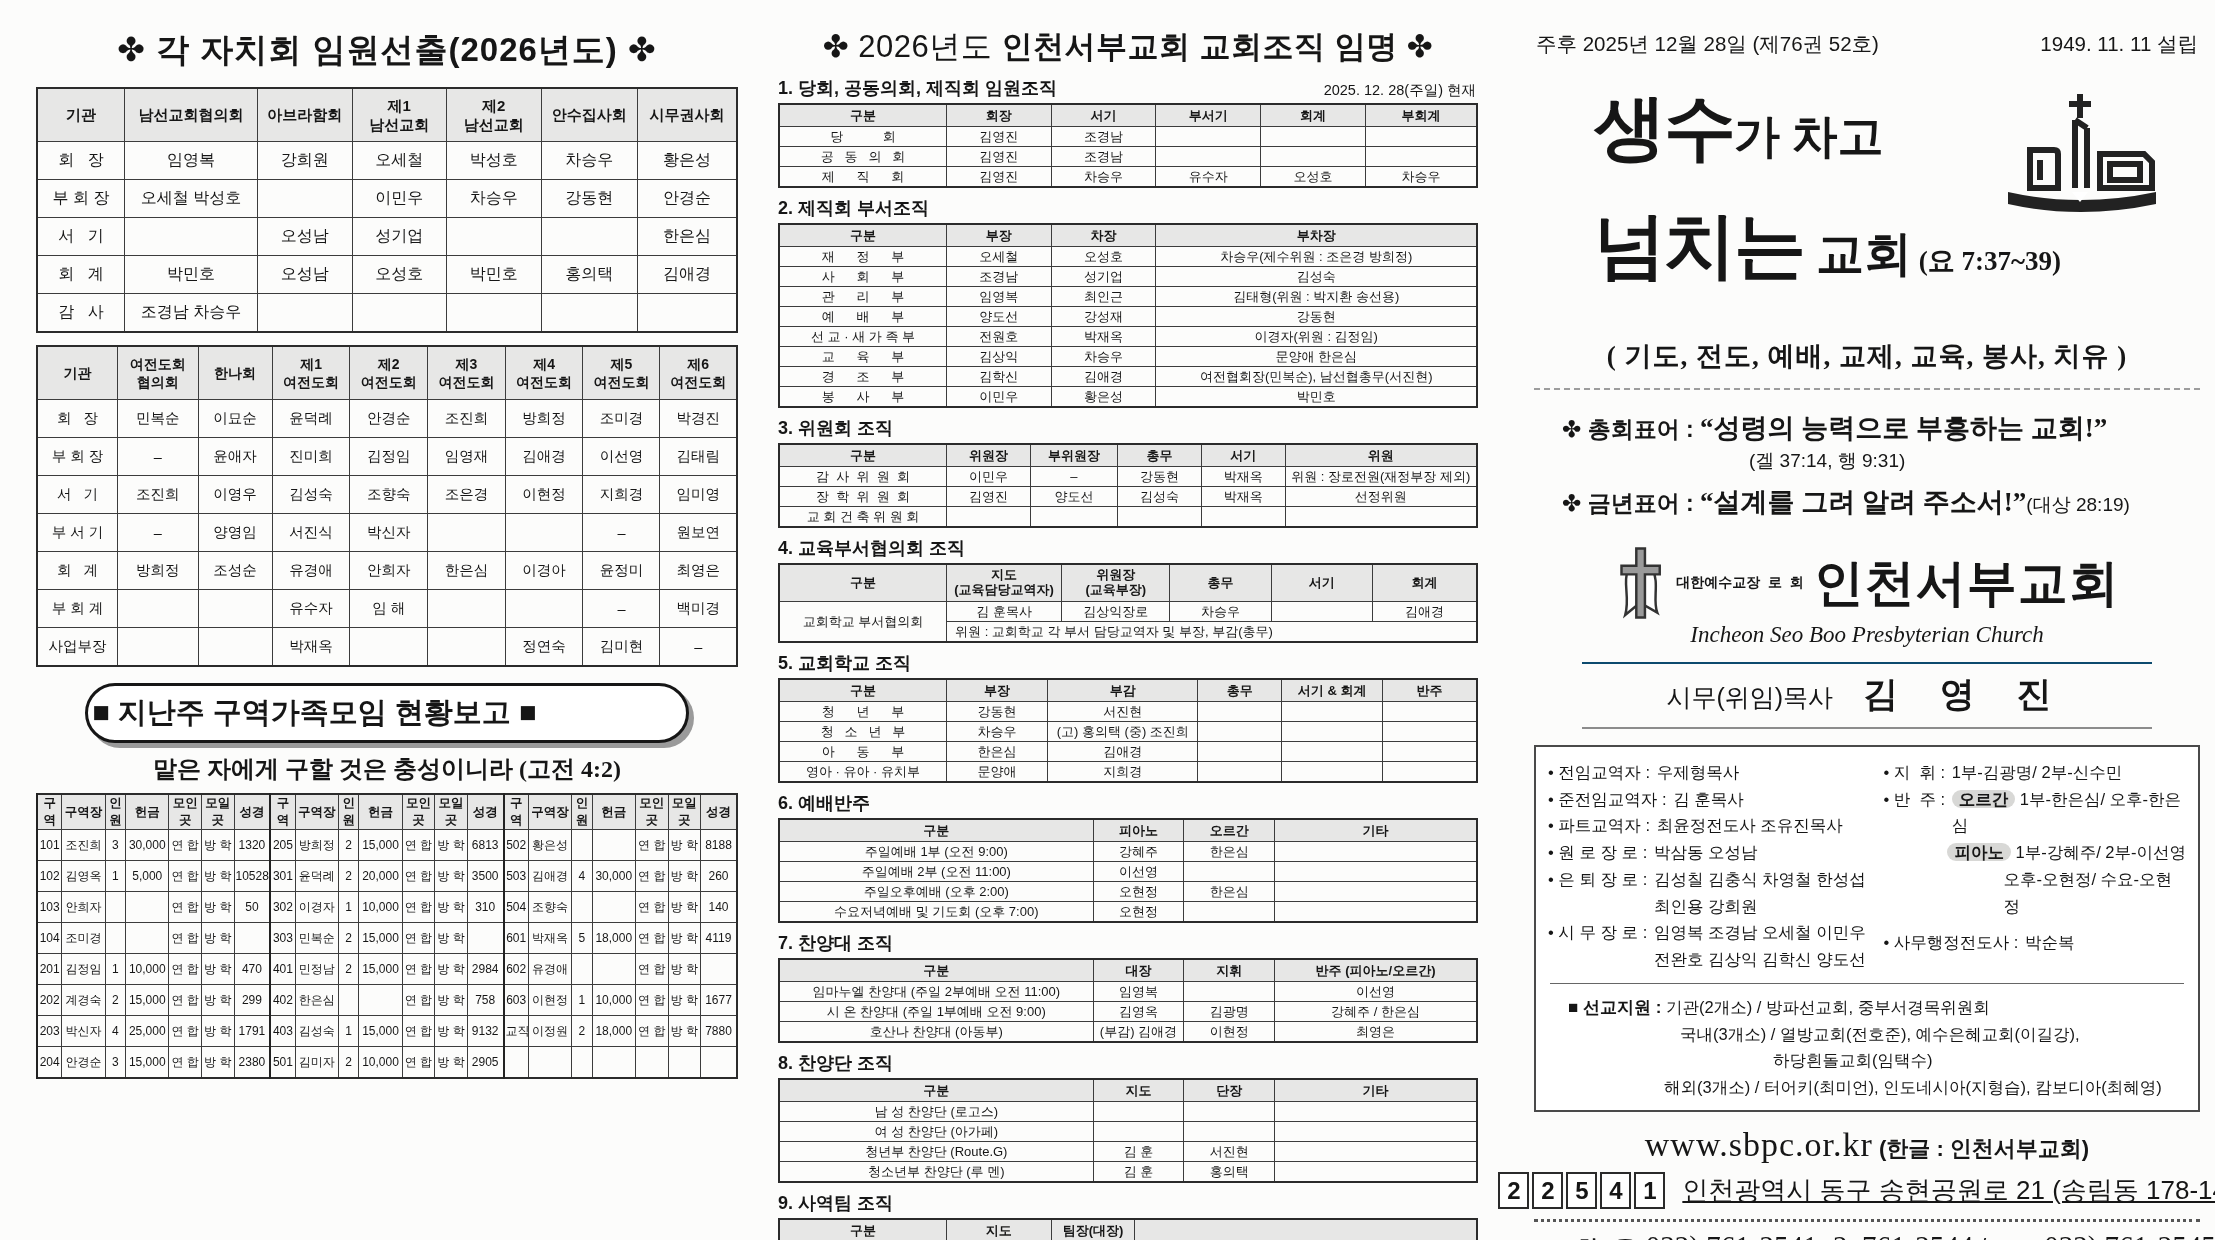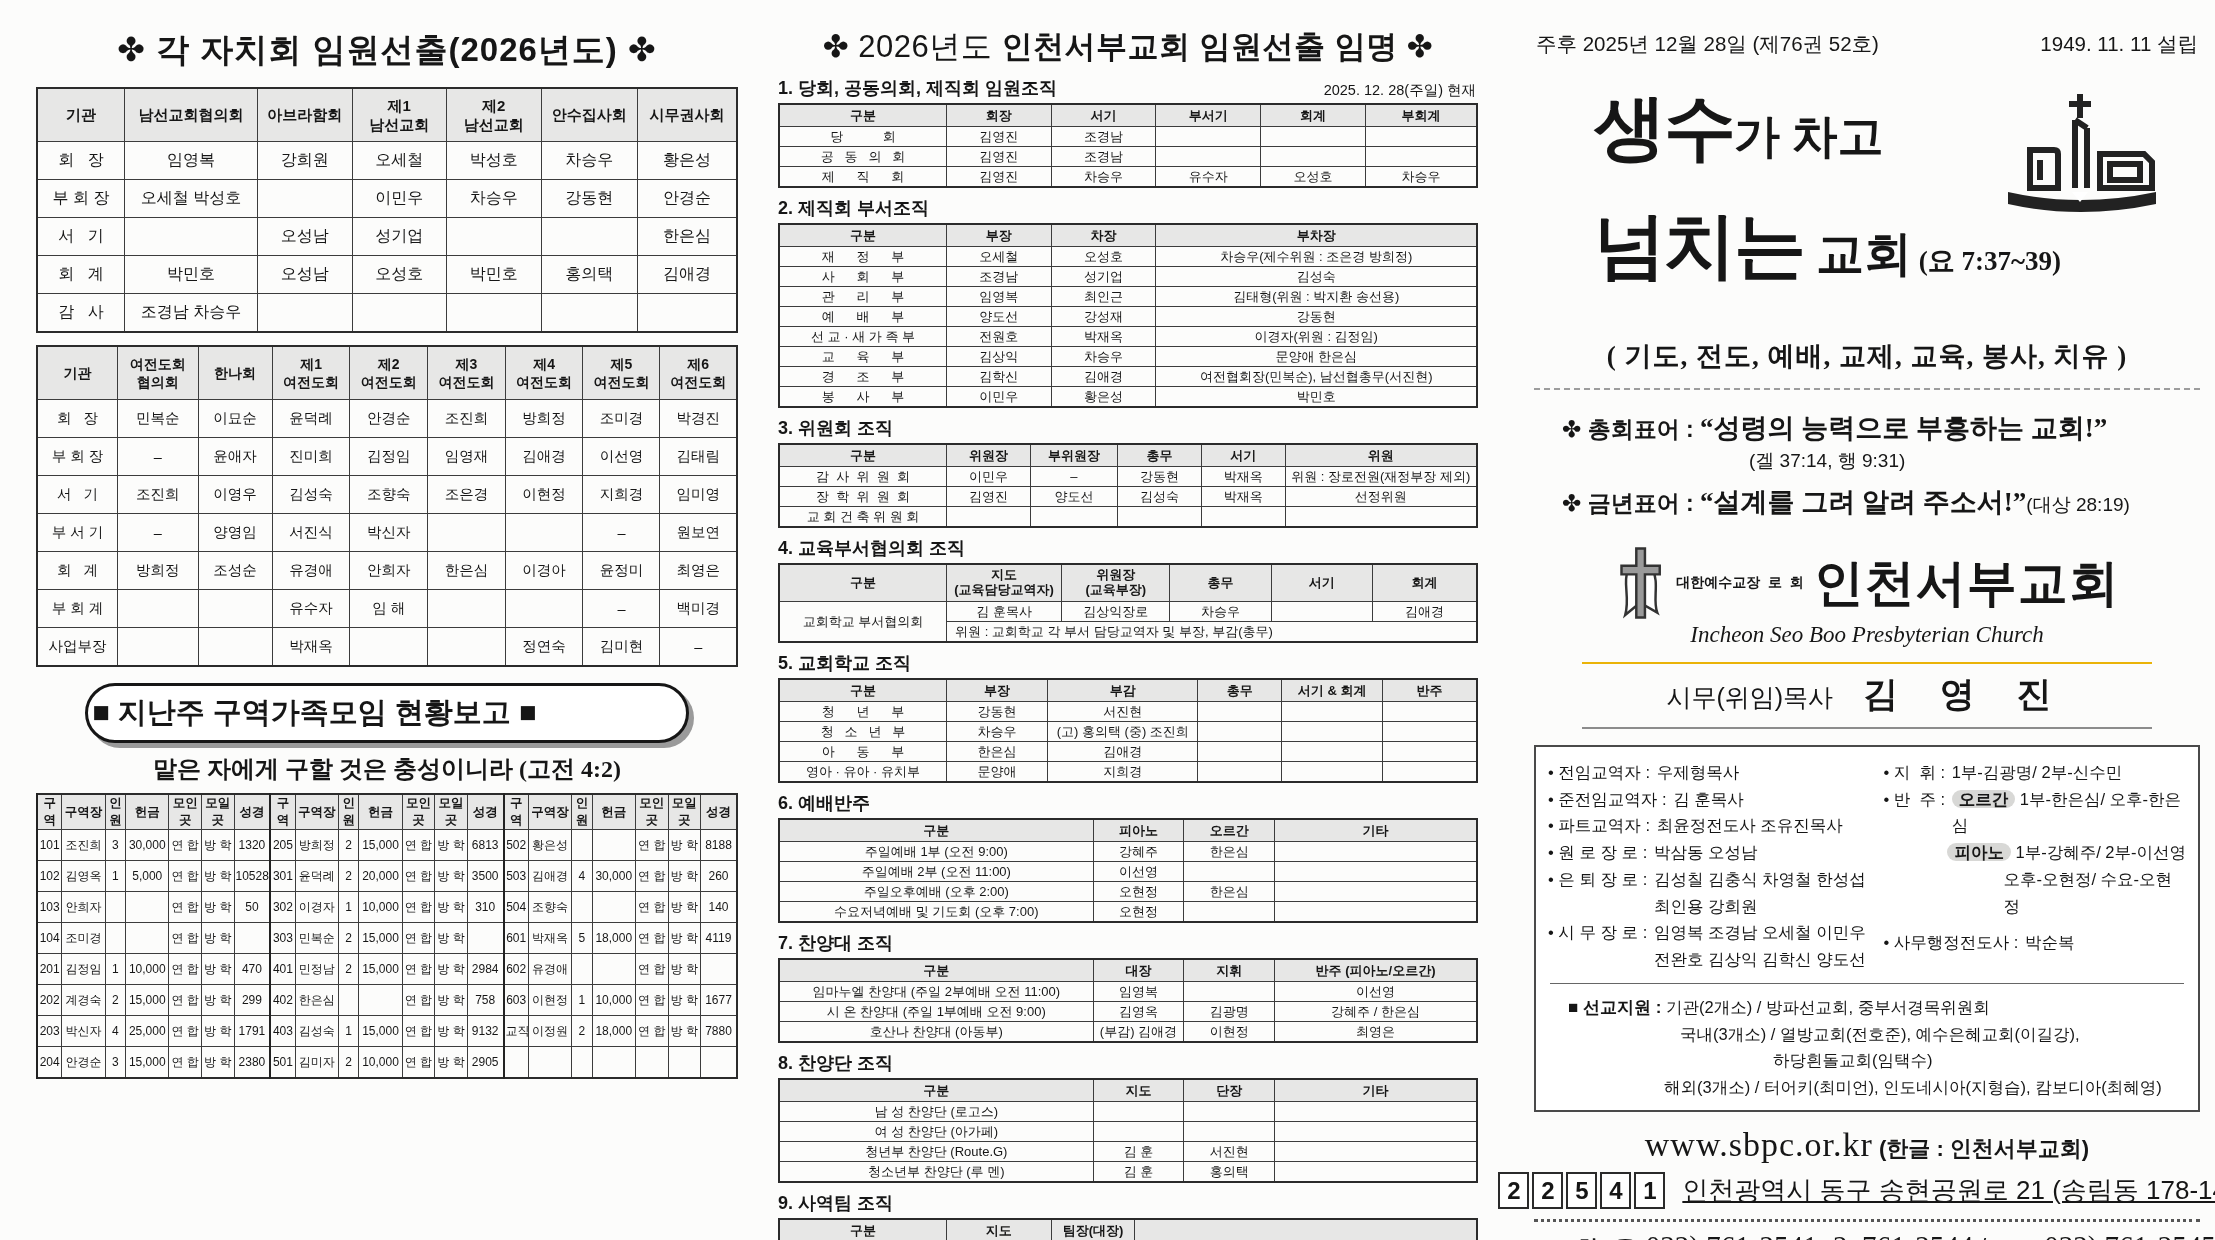--- a/index.html
+++ b/index.html
@@ -62,21 +62,21 @@
   .dashed{border:none;border-top:2px dashed #9d9d9d;margin:12px 0 20px;}
   .motto{margin:10px 0 2px 28px;font-size:23px;white-space:nowrap;}
   .motto .mlabel{font-weight:bold;font-size:23px;}
   .motto .mtext{font-family:"Liberation Serif",serif;font-weight:bold;font-size:27px;}
   .motto .mref{font-size:19px;}
   .motto-ref-line{margin:2px 0 6px 215px;font-size:19px;}
   .denom{display:flex;justify-content:center;align-items:center;gap:10px;margin-top:26px;}
   .denom-stack{display:flex;flex-direction:row;font-size:14px;font-weight:bold;line-height:1.25;white-space:pre;}
   .denom-name{font-size:50px;font-weight:bold;letter-spacing:1px;}
   .church-en{font-family:"Liberation Serif",serif;font-style:italic;font-size:23px;text-align:center;margin-top:2px;}
-  .pastor-bar{width:570px;margin:14px auto 16px;border-top:2px solid #eab308;border-bottom:2px solid #8c8c8c;
+  .pastor-bar{width:570px;margin:14px auto 16px;border-top:2px solid #0c4a6e;border-bottom:2px solid #8c8c8c;
     display:flex;justify-content:center;align-items:baseline;gap:30px;padding:7px 0 9px;}
   .pastor-label{font-size:25px;}
   .pastor-name{font-size:35px;font-weight:bold;letter-spacing:16px;}
   .staff-box{border:2px solid #4a4a4a;padding:12px 12px 10px;font-size:16.5px;background:#fff;}
   .staff-cols{display:flex;gap:6px;}
   .staff-l{flex:1.22;} .staff-r{flex:1;}
   .srow{display:flex;line-height:1.62;}
   .sk{white-space:pre;}
   .sv{flex:1;padding-left:2px;}
   .tag{background:#d8d8d6;border-radius:10px;padding:0 7px;font-weight:bold;white-space:nowrap;}
@@ -528,21 +528,21 @@
             <td></td>
             <td></td>
             <td></td>
           </tr>
         </tbody>
       </table>
     </div>
 </div>
 
 <div class="col" id="col-mid">
-  <div class="mid-title"><span>✤ 2026년도 </span><b>인천서부교회 임원선출 임명</b><span> ✤</span></div>
+  <div class="mid-title"><span>✤ 2026년도 </span><b>인천서부교회 교회조직 임명</b><span> ✤</span></div>
   <div id="mid-sections">
       <div class="sec-label">1. 당회, 공동의회, 제직회 임원조직<span class="sec-note">2025. 12. 28(주일) 현재</span></div>
       <div id="sec1">
         <table class="tbl mid-tbl">
           <colgroup>
             <col style="width: 24%;">
             <col style="width: 15%;">
             <col style="width: 15%;">
             <col style="width: 15%;">
             <col style="width: 15%;">

